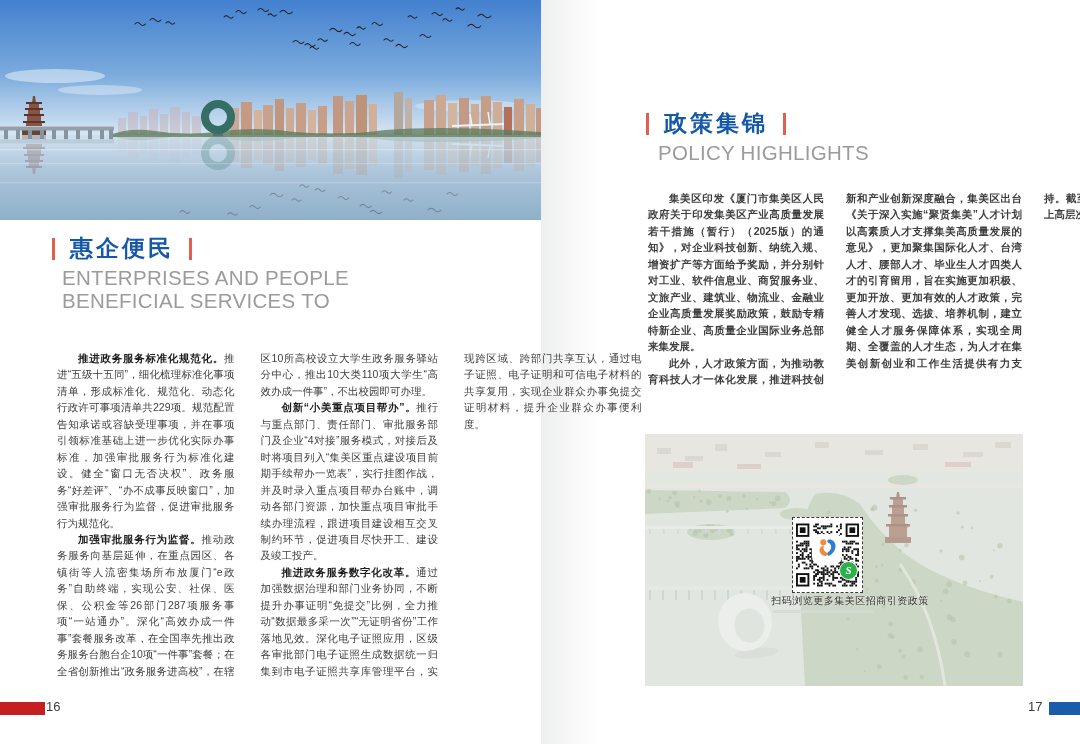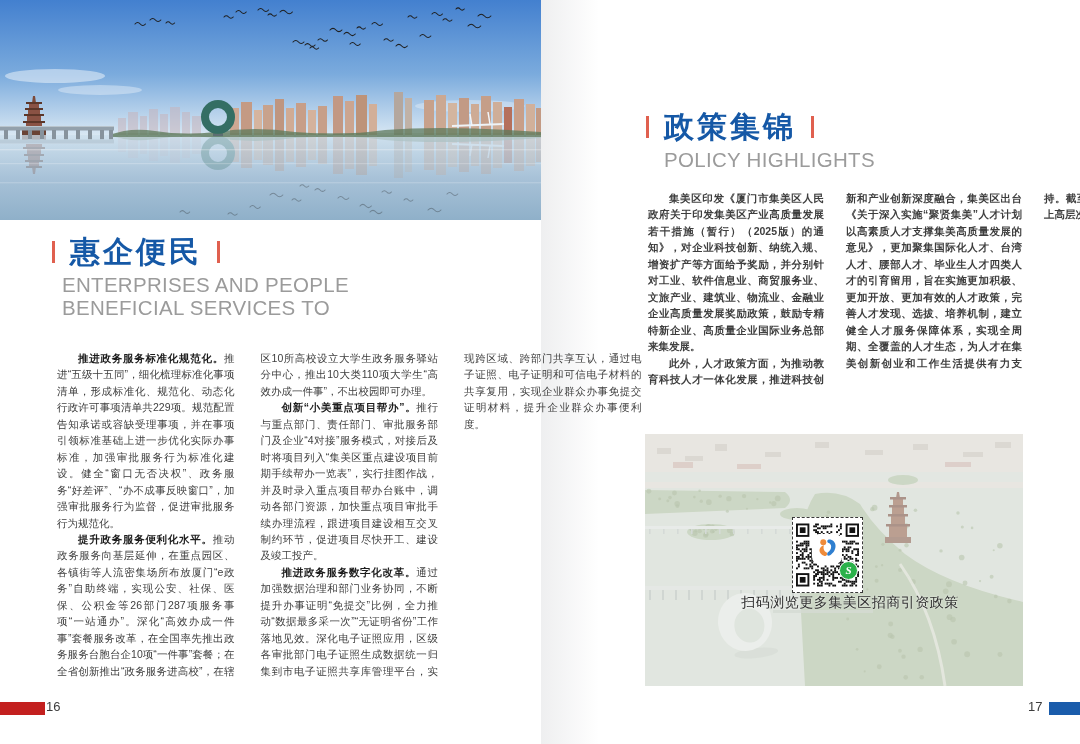--- a/index.html
+++ b/index.html
@@ -16,24 +16,24 @@
   .photo-top { position:absolute; left:0; top:0; width:541px; height:220px; }
   .photo-top svg, .photo-right svg { display:block; width:100%; height:100%; }
 
   .title-block { position:absolute; }
   .tb-left  { left:52px;  top:237px; }
   .tb-right { left:646px; top:112px; }
   .zh-row { display:flex; align-items:center; }
   .accent-bar { width:3px; height:22px; background:#e0604f; }
   .accent-bar.first { margin-right:15px; }
   .accent-bar.last  { margin-left:15px; }
-  .zh-title { font-size:30px; font-weight:bold; color:#1558a6; letter-spacing:3px; line-height:1;text-align:center; }
+  .zh-title { font-size:23px; font-weight:bold; color:#1558a6; letter-spacing:3px; line-height:1;text-align:center; }
   .en-title { margin-top:6px; margin-left:10px; font-size:20.5px; color:#9b9b9b;
               line-height:1.13; letter-spacing:0.3px; }
-  .tb-right .en-title { margin-left:18px; }
+  .tb-right .en-title { margin-left:12px; }
 
   .body-text {
     position:absolute; text-align:justify; font-size:10.5px; line-height:16.45px;
     color:#3e3e3e; column-fill:auto; column-count:2;
   }
   .body-text p { margin:0; text-indent:2em; }
   .body-text b { color:#1c1c1c; }
   #left-text  { left:57px;  top:350px; width:381px; height:345px; column-gap:26px; }
   #right-text { left:648px; top:190px; width:374px; height:201px; column-gap:22px;font-weight:bold; }
 
@@ -49,21 +49,21 @@
     background:#ffffff; border-radius:7px; display:flex; align-items:center; justify-content:center;
   }
   .wechat-badge{
     position:absolute; right:4px; bottom:12px; width:17px; height:17px;
     background:#2bb14a; border:1.5px solid #ffffff; border-radius:50%;
     color:#ffffff; font-size:11px; font-weight:bold; line-height:17px; text-align:center;
     font-family:"Liberation Serif","DejaVu Serif",serif; font-style:italic;
   }
   .qr-caption{
     position:absolute; left:80px; top:160px; width:250px; text-align:center;
-    font-size:14px; color:#2e2e2e; letter-spacing:0.5px;
+    font-size:10px; color:#2e2e2e; letter-spacing:0.5px;
     text-shadow:0 0 2px rgba(255,255,255,0.9);
   }
 
   .folio-num { position:absolute; top:699px; font-size:13px; color:#3c3c3c; }
   .folio-left-bar  { position:absolute; left:0; top:702px; width:45px; height:13px; background:#c3201f; }
   .folio-right-bar { position:absolute; left:1049px; top:702px; width:31px; height:13px; background:#1a5cab; }
   #folio-left  { left:46px; }
   #folio-right { left:1028px; }
 </style>
 </head>
@@ -225,21 +225,21 @@
       <div class="accent-bar last"></div>
     </div>
     <div class="en-title">
       <div>ENTERPRISES AND PEOPLE</div>
       <div>BENEFICIAL SERVICES TO</div>
     </div>
   </div>
 
   <div id="left-text" class="body-text">
       <p><b>推进政务服务标准化规范化。</b>推进“五级十五同”，细化梳理标准化事项清单，形成标准化、规范化、动态化行政许可事项清单共229项。规范配置告知承诺或容缺受理事项，并在事项引领标准基础上进一步优化实际办事标准，加强审批服务行为标准化建设。健全“窗口无否决权”、政务服务“好差评”、“办不成事反映窗口”，加强审批服务行为监督，促进审批服务行为规范化。</p>
-      <p><b>提升政务服务便利化水平。</b>推动政务服务向基层延伸，在重点园区、各镇街等人流密集场所布放厦门“e政务”自助终端，实现公安、社保、医保、公积金等26部门287项服务事项“一站通办”。深化“高效办成一件事”套餐服务改革，在全国率先推出政务服务台胞台企10项“一件事”套餐；在全省创新推出“政务服务进高校”，在辖区10所高校设立大学生政务服务驿站分中心，推出10大类110项大学生“高效办成一件事”，不出校园即可办理。</p>
+      <p><b>加强审批服务行为监督。</b>推动政务服务向基层延伸，在重点园区、各镇街等人流密集场所布放厦门“e政务”自助终端，实现公安、社保、医保、公积金等26部门287项服务事项“一站通办”。深化“高效办成一件事”套餐服务改革，在全国率先推出政务服务台胞台企10项“一件事”套餐；在全省创新推出“政务服务进高校”，在辖区10所高校设立大学生政务服务驿站分中心，推出10大类110项大学生“高效办成一件事”，不出校园即可办理。</p>
       <p><b>创新“小美重点项目帮办”。</b>推行与重点部门、责任部门、审批服务部门及企业“4对接”服务模式，对接后及时将项目列入“集美区重点建设项目前期手续帮办一览表”，实行挂图作战，并及时录入重点项目帮办台账中，调动各部门资源，加快重点项目审批手续办理流程，跟进项目建设相互交叉制约环节，促进项目尽快开工、建设及竣工投产。</p>
       <p><b>推进政务服务数字化改革。</b>通过加强数据治理和部门业务协同，不断提升办事证明“免提交”比例，全力推动“数据最多采一次”“无证明省份”工作落地见效。深化电子证照应用，区级各审批部门电子证照生成数据统一归集到市电子证照共享库管理平台，实现跨区域、跨部门共享互认，通过电子证照、电子证明和可信电子材料的共享复用，实现企业群众办事免提交证明材料，提升企业群众办事便利度。</p>
     </div>
 
   <div class="title-block tb-right">
     <div class="zh-row">
       <div class="accent-bar first"></div>
       <div class="zh-title">政策集锦</div>
       <div class="accent-bar last"></div>
     </div>

